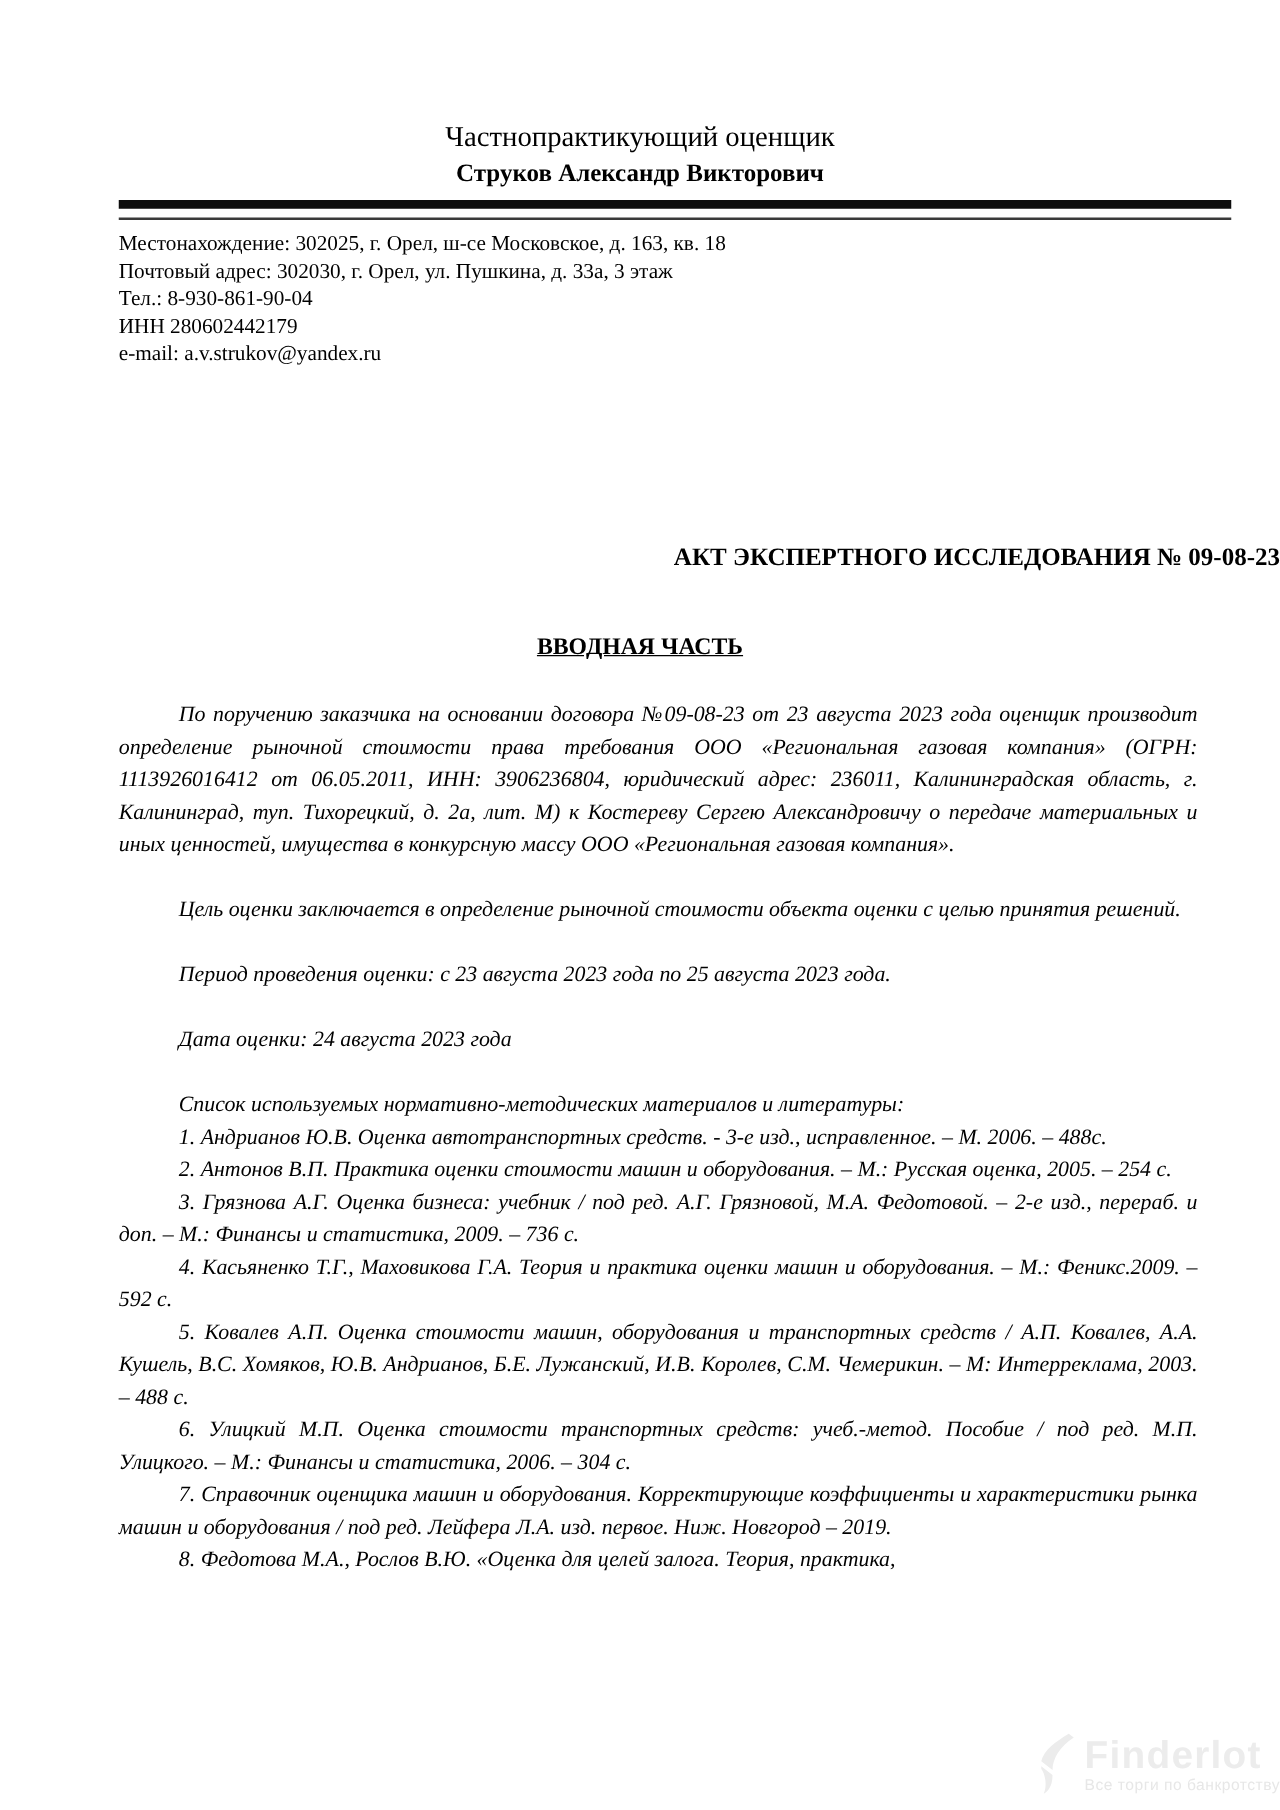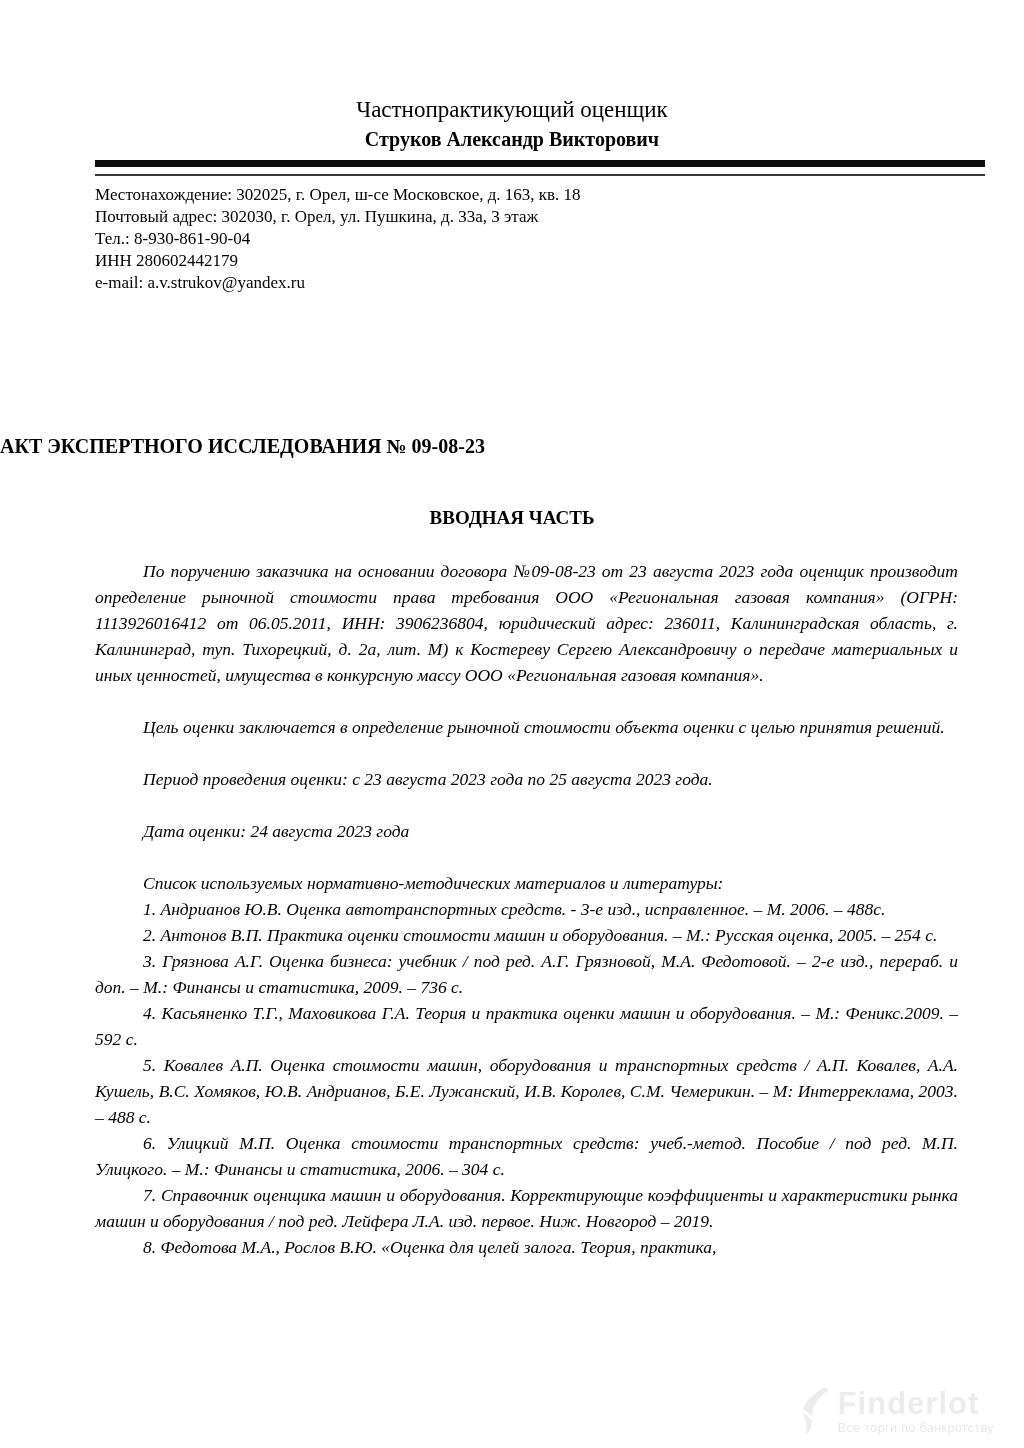--- a/index.html
+++ b/index.html
@@ -28,50 +28,51 @@
   .rule-thin  { height: 2px; background: #3a3a3a; margin-top: 7px; }
 
   .contact {
     margin: 8px 66px 0 95px;
     font-size: 17px;
     line-height: 22px;
   }
 
   .doc-title {
     margin-top: 140px;
-    text-align: left;
+    text-align: right;
     font-weight: 700;
     font-size: 20px;
     line-height: 1.2;
   }
   .section-title {
     margin-top: 49px;
     text-align: center;
     font-weight: 700;
     font-size: 19px;
     line-height: 1.2;
+    text-decoration: underline;
   }
 
   .body-text {
     margin: 28px 66px 0 95px;
     font-size: 17.5px;
     line-height: 26px;
     text-align: justify;
   }
   .body-text p {
     margin: 0 0 26px 0;
     text-indent: 48px;
     font-style: italic;
   }
   .body-text p.list-head { margin-bottom: 0; }
   .body-text p.bib { margin-bottom: 0; }
 
   .watermark {
     position: absolute;
-    right: 30px;
+    right: 0;
     bottom: 12px;
     display: flex;
     align-items: center;
     gap: 7px;
     font-family: "Liberation Sans", "DejaVu Sans", sans-serif;
     pointer-events: none;
   }
   .wm-logo svg { display: block; }
   .wm-text { display: flex; flex-direction: column; }
   .wm-brand {

